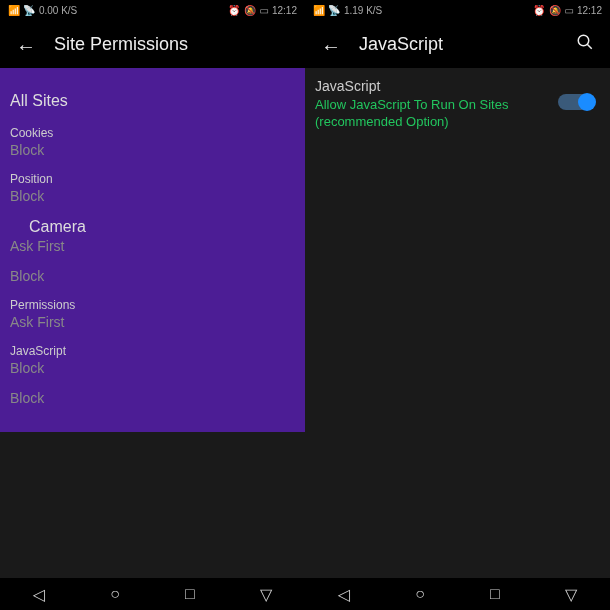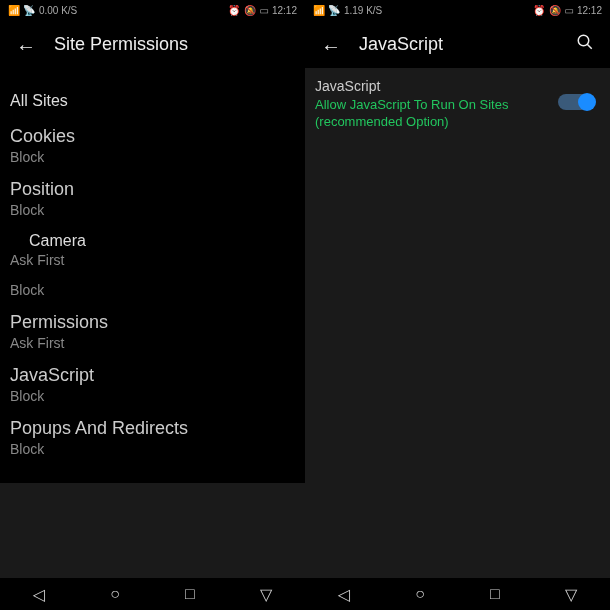--- a/index.html
+++ b/index.html
@@ -56,34 +56,34 @@
       font-weight: 400;
     }
     .search-icon {
       margin-left: auto;
       color: #eee;
       font-size: 18px;
       cursor: pointer;
     }
     .content {
       padding: 12px 10px;
-      background: #000000;
+      background: #4c1d95;
     }
     .section-title {
       color: #ddd;
       font-size: 16px;
       margin: 12px 0 16px 0;
     }
     .setting-item {
       margin: 14px 0;
       cursor: pointer;
     }
     .setting-label {
       color: #ccc;
-      font-size: 18px;
+      font-size: 12px;
       margin-bottom: 2px;
     }
     .setting-value {
       color: #888;
       font-size: 14px;
     }
     .setting-label-lg {
       color: #ddd;
       font-size: 16px;
       margin-bottom: 2px;
@@ -192,21 +192,20 @@
       <div class="setting-label">Permissions</div>
       <div class="setting-value">Ask First</div>
     </div>
 
     <div class="setting-item">
       <div class="setting-label">JavaScript</div>
       <div class="setting-value">Block</div>
     </div>
 
     <div class="setting-item">
-      <div class="setting-label">Popups And Redirects</div>
       <div class="setting-value">Block</div>
     </div>
   </div>
   <div class="nav-bar">
     <span class="nav-icon">◁</span>
     <span class="nav-icon">○</span>
     <span class="nav-icon">□</span>
     <span class="nav-icon">▽</span>
   </div>
 </div>

